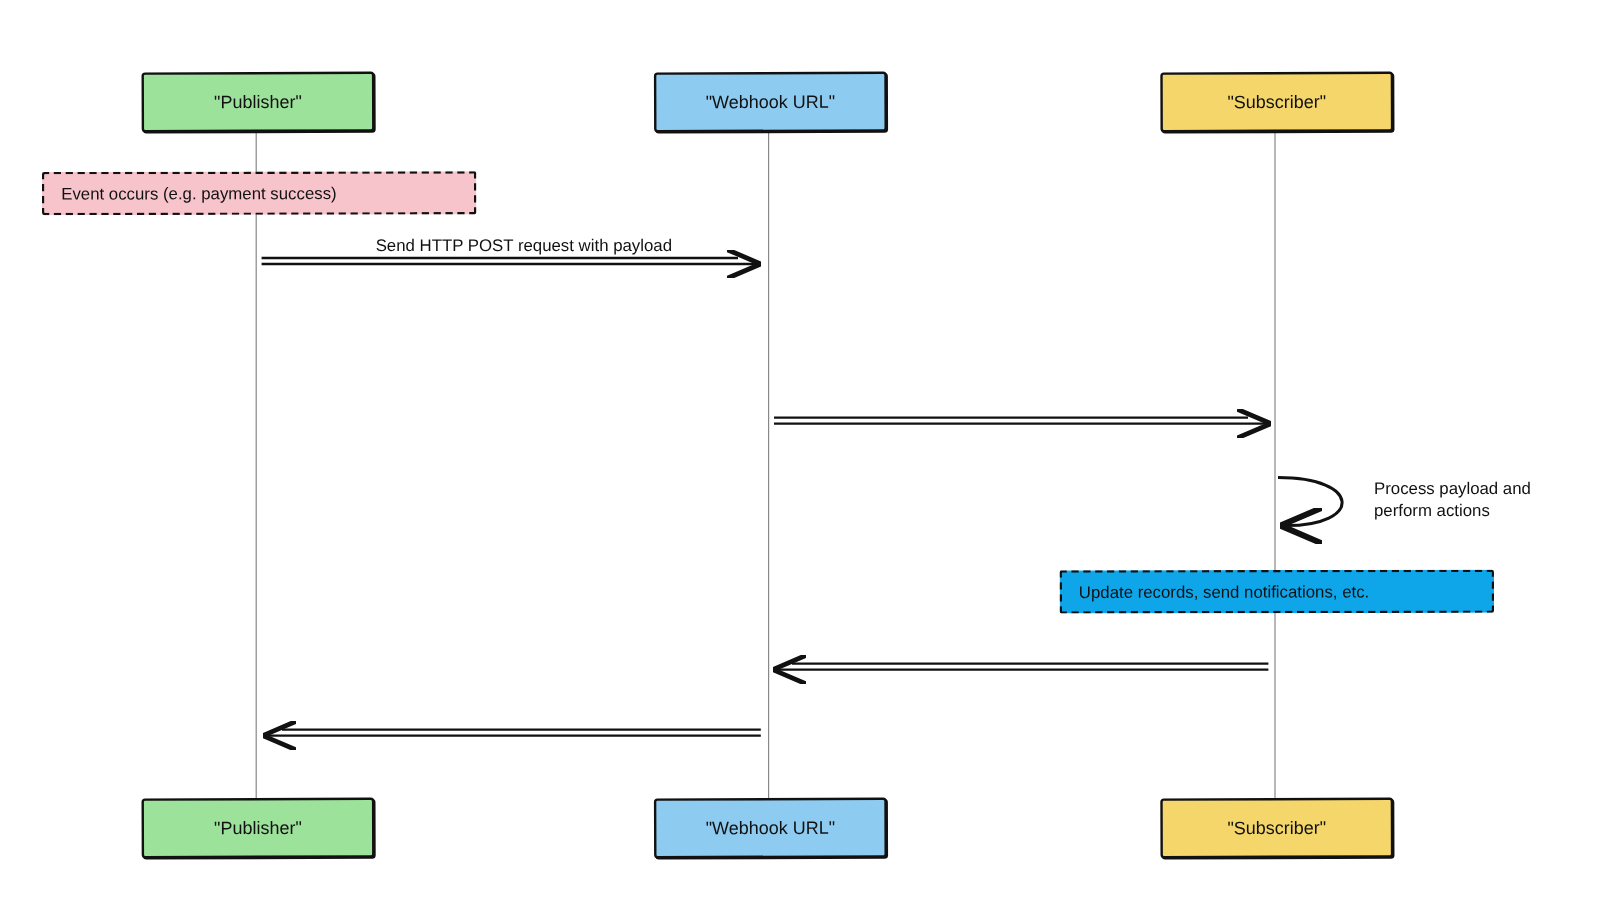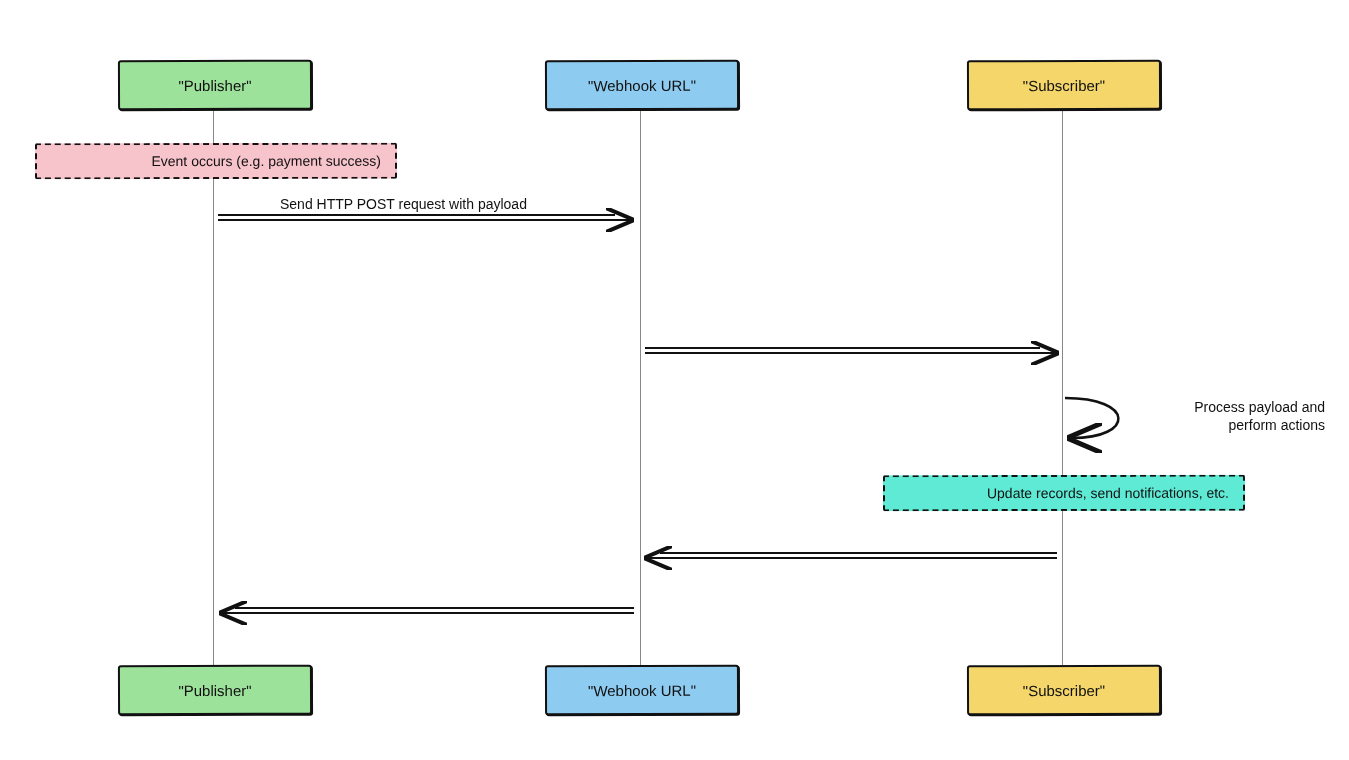--- a/index.html
+++ b/index.html
@@ -38,37 +38,37 @@
     width: 0;
     border-left: 1px solid #888;
   }
   
   .note {
     position: absolute;
     border: 2.5px dashed #111;
     border-radius: 2px;
     padding: 8px 14px;
     font-size: 14px;
-    text-align: right;
+    text-align: left;
     transform: rotate(-0.1deg);
   }
   .note.pink   { background: #f7c4cc; }
-  .note.purple { background: #5eead4; }
+  .note.purple { background: #0ea5e9; }
   
   svg.arrows {
     position: absolute;
     left: 0; top: 0;
     width: 1349px;
     height: 760px;
     pointer-events: none;
   }
   .msg-label {
     position: absolute;
     font-size: 14px;
-    text-align: left;
+    text-align: right;
     line-height: 1.3;
   }
 </style>
 </head>
 <body>
 
 <div class="stage">
 
   <div class="lifeline" style="left:213px; top:100px; height:565px;"></div>
   <div class="lifeline" style="left:640px; top:100px; height:565px;"></div>
@@ -133,19 +133,19 @@
       <line x1="634" y1="608" x2="235" y2="608" stroke="#111" stroke-width="2"></line>
       <line x1="634" y1="613" x2="223" y2="613" stroke="#111" stroke-width="2" marker-end="url(#ah)"></line>
     </g>
   </svg>
 
   <div class="msg-label" style="left:280px; top:195px; width:280px;">
     <span>Send HTTP POST request with payload</span>
   </div>
 
 
-  <div class="msg-label" style="left:1145px; top:398px; width:180px; text-align:right;">
+  <div class="msg-label" style="left:1145px; top:398px; width:180px; text-align:left;">
     <span>Process payload and perform actions</span>
   </div>
 
 
 
 </div>
 
 </body></html>

